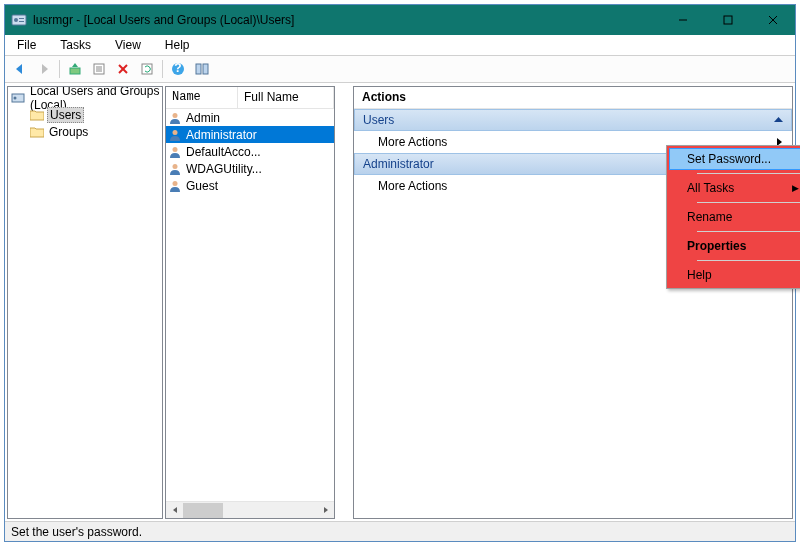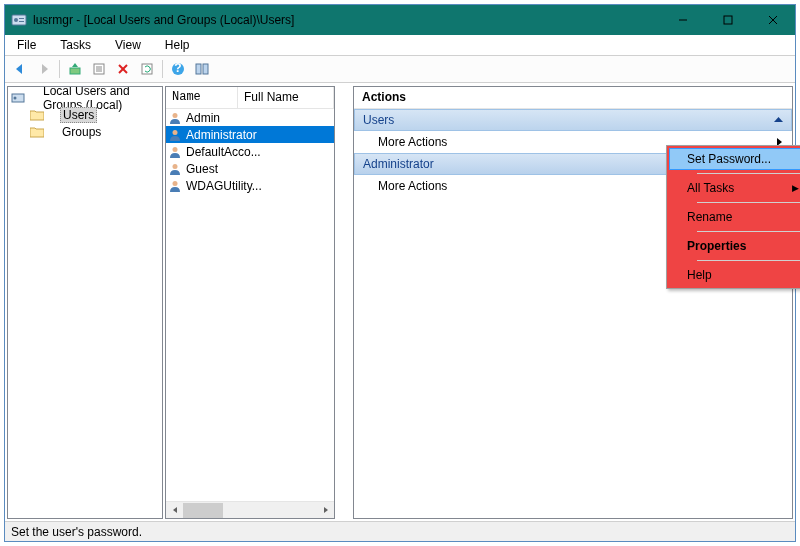--- a/index.html
+++ b/index.html
@@ -17,21 +17,21 @@
 .menubar { height: 20px; display: flex; align-items: center; padding: 0 6px; gap: 12px; }
 .menuitem { padding: 2px 6px; cursor: default; }
 
 .toolbar { height: 28px; border-top: 1px solid #d0d0d0; border-bottom: 1px solid #d0d0d0; display: flex; align-items: center; padding: 0 4px; gap: 2px; background: #fcfcfc; }
 .tbtn { width: 22px; height: 22px; display: flex; align-items: center; justify-content: center; border: 1px solid transparent; }
 .tsep { width: 1px; height: 18px; background: #d0d0d0; margin: 0 2px; }
 
 .client { flex: 1; display: flex; border-top: 1px solid #fff; min-height: 0; }
 
 .treepane { width: 156px; border: 1px solid #828790; margin: 2px 1px 2px 2px; background: #fff; overflow: hidden; padding: 2px 0; }
-.treenode { display: flex; align-items: center; height: 17px; padding-left: 3px; gap: 16px; }
+.treenode { display: flex; align-items: center; height: 17px; padding-left: 3px; gap: 3px; }
 .treenode.child { padding-left: 22px; }
 .treenode.sel { }
 .treenode.sel .tlabel { background: #d8d8d8; border: 1px dotted #888; padding: 0 2px; }
 .tlabel { padding: 0 2px; }
 .foldericon { width: 14px; height: 12px; }
 
 .listpane { width: 170px; border: 1px solid #828790; margin: 2px 1px; background: #fff; display: flex; flex-direction: column; overflow: hidden; }
 .listhdr { display: flex; height: 22px; border-bottom: 1px solid #e5e5e5; background: #fff; }
 .listhdr .col { padding: 3px 6px; border-right: 1px solid #e5e5e5; }
 .listhdr .col.name { width: 72px; font-family: Liberation Mono, monospace; }
@@ -223,30 +223,30 @@
             </span>
             <span class="uname">DefaultAcco...</span>
           </div>
           <div class="listrow">
             <span class="usricon">
               <svg viewBox="0 0 14 14">
                 <circle cx="7" cy="4.5" r="2.5" fill="#e8b38a"></circle>
                 <path d="M2 13 Q2 8 7 8 Q12 8 12 13 Z" fill="#4a7db5"></path>
               </svg>
             </span>
+            <span class="uname">WDAGUtility...</span>
+          </div>
+          <div class="listrow">
+            <span class="usricon">
+              <svg viewBox="0 0 14 14">
+                <circle cx="7" cy="4.5" r="2.5" fill="#e8b38a"></circle>
+                <path d="M2 13 Q2 8 7 8 Q12 8 12 13 Z" fill="#4a7db5"></path>
+              </svg>
+            </span>
             <span class="uname">Guest</span>
-          </div>
-          <div class="listrow">
-            <span class="usricon">
-              <svg viewBox="0 0 14 14">
-                <circle cx="7" cy="4.5" r="2.5" fill="#e8b38a"></circle>
-                <path d="M2 13 Q2 8 7 8 Q12 8 12 13 Z" fill="#4a7db5"></path>
-              </svg>
-            </span>
-            <span class="uname">WDAGUtility...</span>
           </div>
         </div>
       <div class="hscroll">
         <div class="arrow">
             <svg width="8" height="8" viewBox="0 0 8 8">
               <path d="M6 1 L2 4 L6 7 Z" fill="#606060"></path>
             </svg>
           </div>
         <div class="thumb"></div>
         <div class="track"></div>

